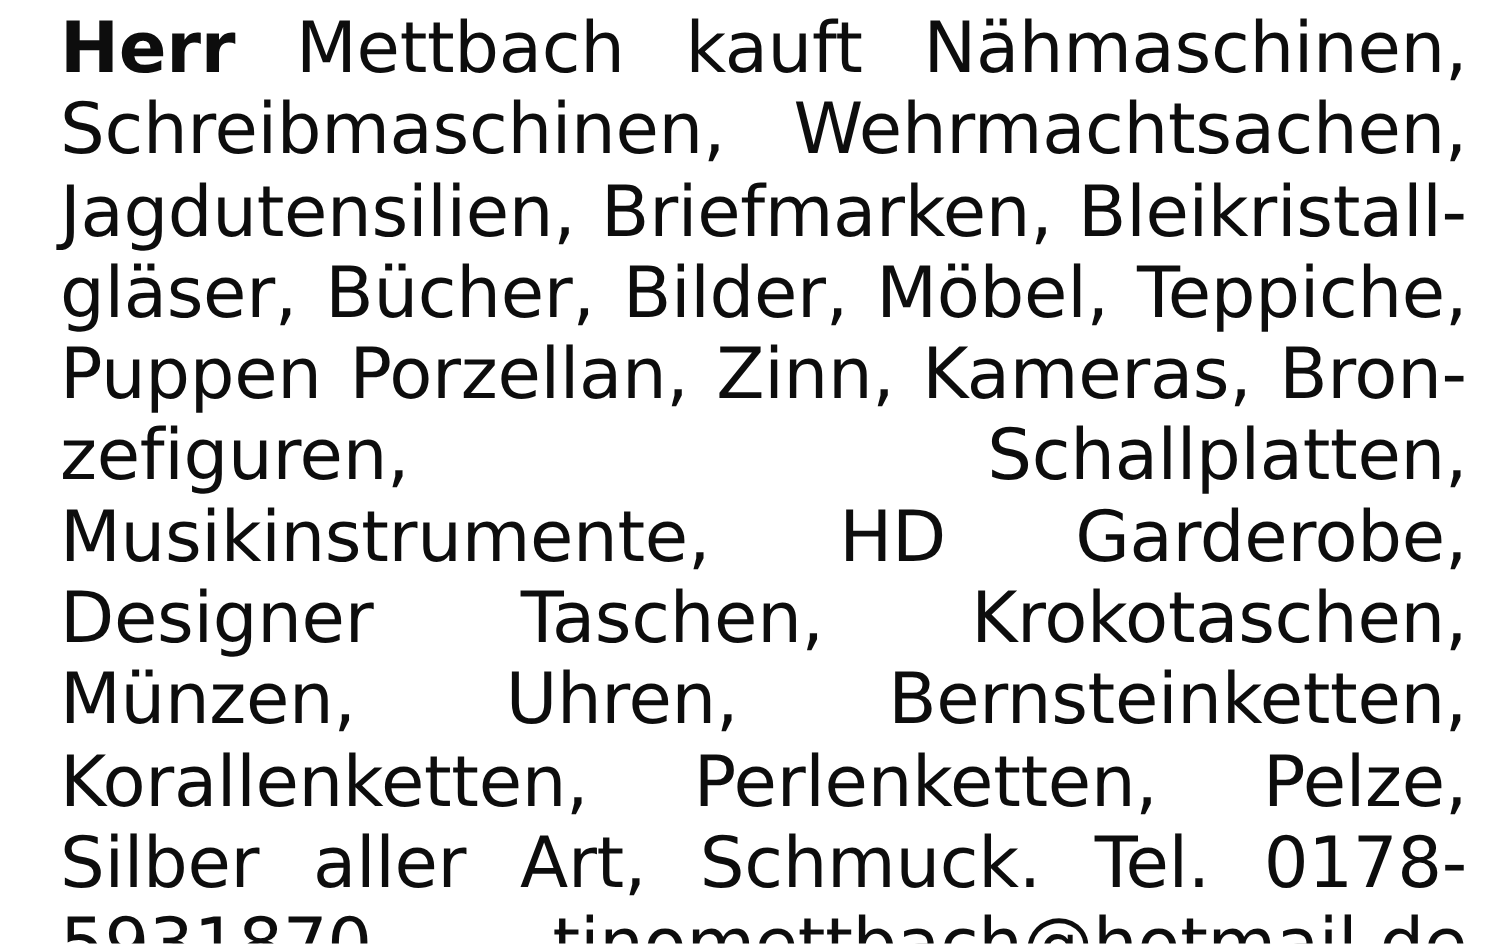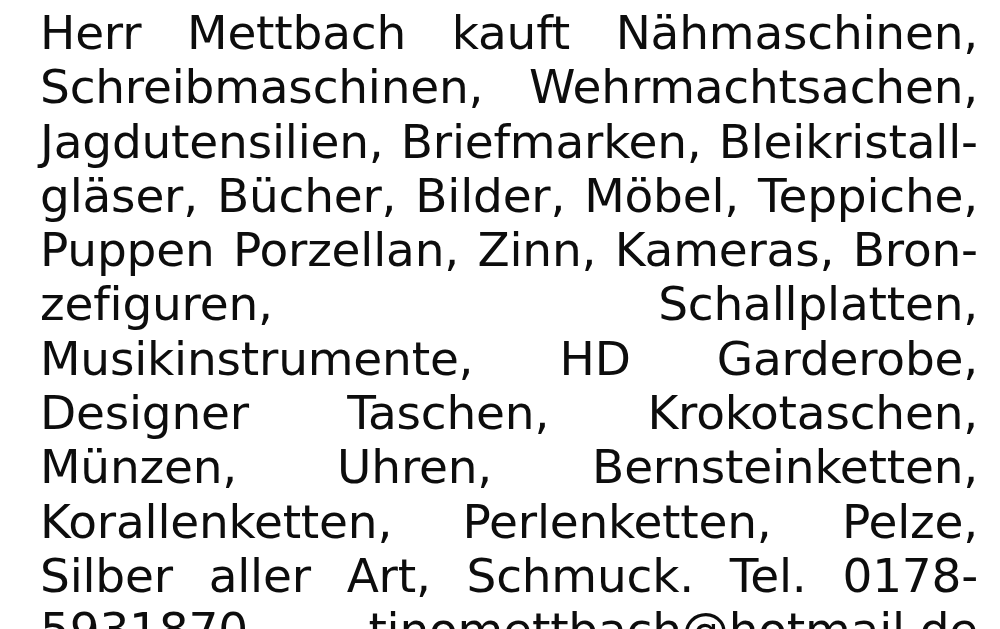--- a/index.html
+++ b/index.html
@@ -26,21 +26,21 @@
     line-height: 1.155;
     color: #0d0d0d;
     text-align: justify;
     text-align-last: left;
     word-spacing: 0.02em;
     letter-spacing: -0.2px;
     hyphens: manual;
     margin: 0;
   }
   .lead {
-    font-weight: normal;
+    font-weight: bold;
   }
 </style>
 </head>
 <body>
 
 <div class="ad">
   <p class="ad-text"><span class="lead">Herr</span><span> Mettbach kauft Nähmaschinen, Schreibmaschinen, Wehrmachtsachen, Jagdutensilien, Briefmarken, Bleikristall­gläser, Bücher, Bilder, Möbel, Teppiche, Puppen Porzellan, Zinn, Kameras, Bron­zefiguren, Schallplatten, Musikinstrumen­te, HD Garderobe, Designer Taschen, Kro­kotaschen, Münzen, Uhren, Bernsteinket­ten, Korallenketten, Perlenketten, Pelze, Silber aller Art, Schmuck. Tel. 0178-5931870, tinomettbach@hotmail.de Mettbach An- und Verkauf.</span></p>
 </div>
 
 </body></html>

